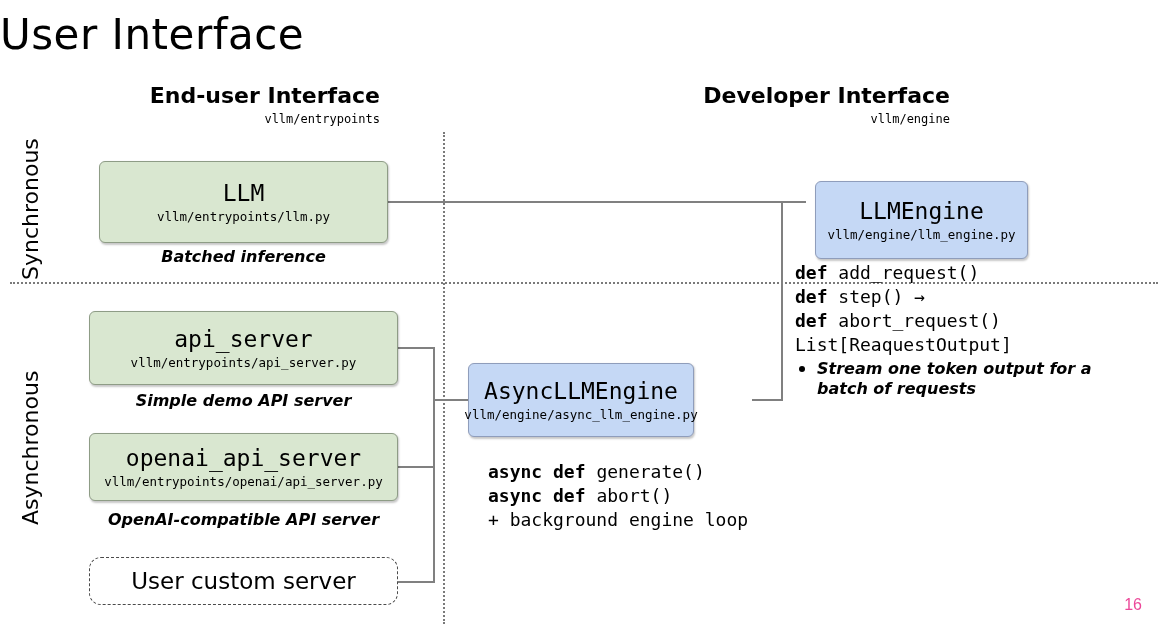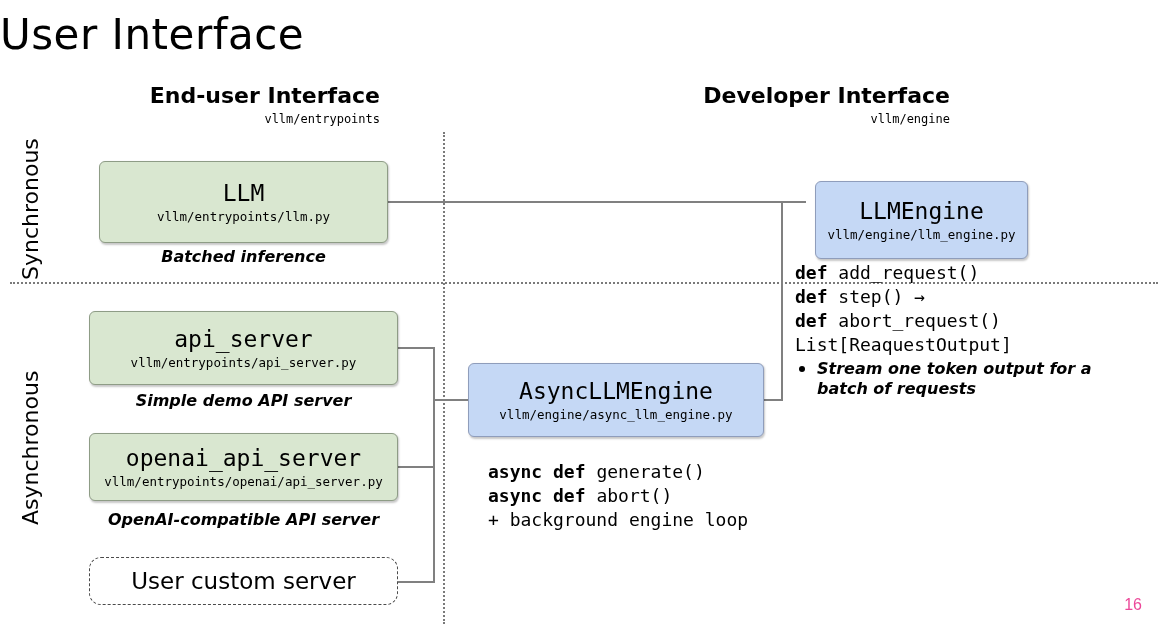--- a/index.html
+++ b/index.html
@@ -238,21 +238,21 @@
 
   <div class="node node-dashed" style="left:89px; top:557px; width:309px; height:48px;">
     <div class="node-title">User custom server</div>
   </div>
 
   <div class="node node-blue" style="left:805px; top:181px; width:213px; height:78px;margin-left:10px;">
     <div class="node-title">LLMEngine</div>
     <div class="node-path">vllm/engine/llm_engine.py</div>
   </div>
 
-  <div class="node node-blue" style="left:468px; top:363px; width:296px; height:74px;">
+  <div class="node node-blue" style="left:468px; top:363px; width:226px; height:74px;">
     <div class="node-title">AsyncLLMEngine</div>
     <div class="node-path">vllm/engine/async_llm_engine.py</div>
   </div>
 
   <div class="codeblock" style="left:795px; top:261px;">
     <div><span class="kw">def</span><span> add_request()</span></div>
     <div><span class="kw">def</span><span> step() →</span></div>
     <div><span class="kw">def</span><span> abort_request()</span></div>
     <div><span class="kw"></span><span>List[ReaquestOutput]</span></div>
     <div class="bullet-line"><span class="dot"></span><span>Stream one token output for a batch of requests</span></div>

